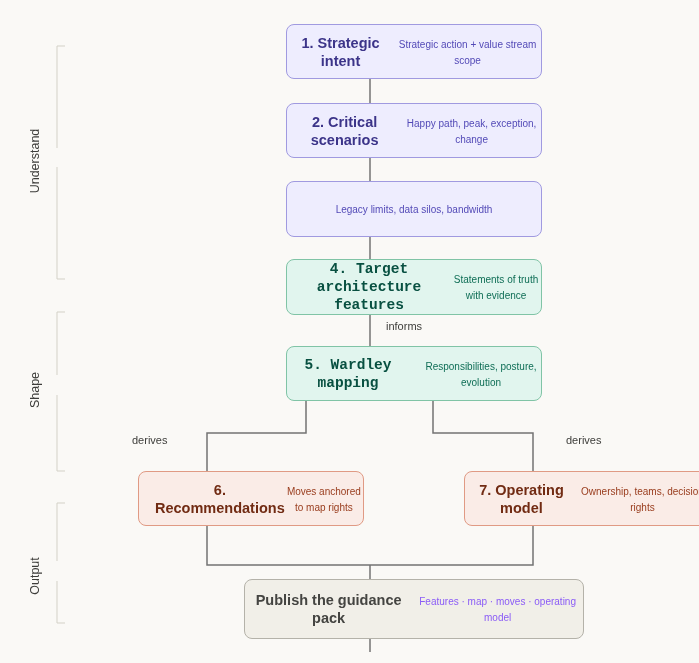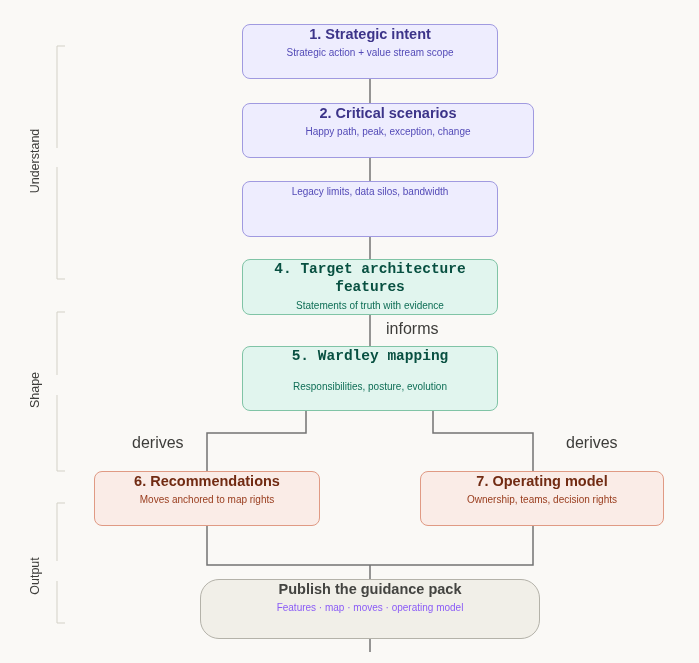--- a/index.html
+++ b/index.html
@@ -1,33 +1,33 @@
 <!DOCTYPE html>
 <html><head>
 <meta charset="utf-8">
 <style>
   html,body{margin:0;padding:0;}
   body{width:699px;height:663px;background:#faf9f6;position:relative;overflow:hidden;font-family:"Liberation Sans","DejaVu Sans",sans-serif;}
   svg.lines{position:absolute;left:0;top:0;width:699px;height:663px;}
-  .node{position:absolute;box-sizing:border-box;border:1px solid;border-radius:8px;text-align:center;display:flex;flex-direction:column;align-items:center;}
+  .node{position:absolute;box-sizing:border-box;border:1px solid;border-radius:8px;text-align:center;display:flex;flex-direction:row;justify-content:center;align-items:center;margin-left:44px;}
   .node .t{font-size:14.5px;font-weight:600;line-height:18px;}
   .node .s{font-size:10px;line-height:16px;margin-top:2px;}
   .purple{background:#eeedfe;border-color:#a09ae0;}
   .purple .t{color:#3c3489;}
   .purple .s{color:#534ab7;}
   .green{background:#e1f5ee;border-color:#80c4a6;}
   .green .t{color:#085041;font-family:Liberation Mono, monospace;}
   .green .s{color:#0f6e56;}
   .coral{background:#faece7;border-color:#e09a84;}
   .coral .t{color:#712b13;}
   .coral .s{color:#993c1d;}
   .gray{background:#f1efe8;border-color:#b4b2a9;}
   .gray .t{color:#444441;}
   .gray .s{color:#8b5cf6;}
-  .lbl{position:absolute;font-size:16px;color:#3d3d3a;}
+  .lbl{position:absolute;font-size:11px;color:#3d3d3a;}
   .phase{position:absolute;font-size:12.5px;color:#3d3d3a;transform:rotate(-90deg);transform-origin:center;white-space:nowrap;width:100px;text-align:center;}
 </style>
 </head>
 <body>
 
 <svg class="lines" viewBox="0 0 699 663">
 
   <g stroke="#d3d1c7" stroke-width="1" fill="none">
     <path d="M65 46 H57 V148"></path>
     <path d="M57 167 V279 H65"></path>
@@ -52,50 +52,50 @@
 
 <div class="phase" style="left:-15px;top:154px;">Understand</div>
 <div class="phase" style="left:-15px;top:383px;">Shape</div>
 <div class="phase" style="left:-15px;top:569px;">Output</div>
 
 <div class="node purple" style="left:242px;top:24px;width:256px;height:55px;">
   <div class="t">1. Strategic intent</div>
   <div class="s">Strategic action + value stream scope</div>
 </div>
 
-<div class="node purple" style="left:242px;top:103px;width:292px;height:55px;">
+<div class="node purple" style="left:242px;top:103px;width:256px;height:55px;">
   <div class="t">2. Critical scenarios</div>
   <div class="s">Happy path, peak, exception, change</div>
 </div>
 
 <div class="node purple" style="left:242px;top:181px;width:256px;height:56px;">
   <div class="s">Legacy limits, data silos, bandwidth</div>
 </div>
 
 <div class="node green" style="left:242px;top:259px;width:256px;height:56px;">
   <div class="t">4. Target architecture features</div>
   <div class="s">Statements of truth with evidence</div>
 </div>
 
 <div class="lbl" style="left:386px;top:320px;">informs</div>
 
-<div class="node green" style="left:242px;top:346px;width:256px;height:65px;gap:12px;">
+<div class="node green" style="left:242px;top:346px;width:256px;height:55px;gap:12px;">
   <div class="t">5. Wardley mapping</div>
   <div class="s">Responsibilities, posture, evolution</div>
 </div>
 
 <div class="lbl" style="left:132px;top:434px;">derives</div>
 <div class="lbl" style="left:566px;top:434px;">derives</div>
 
-<div class="node coral" style="left:94px;top:471px;width:226px;height:55px;">
+<div class="node coral" style="left:94px;top:471px;width:226px;height:55px;padding-left:16px;">
   <div class="t">6. Recommendations</div>
   <div class="s">Moves anchored to map rights</div>
 </div>
 
 <div class="node coral" style="left:420px;top:471px;width:244px;height:55px;">
   <div class="t">7. Operating model</div>
   <div class="s">Ownership, teams, decision rights</div>
 </div>
 
-<div class="node gray" style="left:200px;top:579px;width:340px;height:60px;border-radius:19px;">
+<div class="node gray" style="left:200px;top:579px;width:340px;height:60px;">
   <div class="t">Publish the guidance pack</div>
   <div class="s">Features · map · moves · operating model</div>
 </div>
 
 </body></html>

